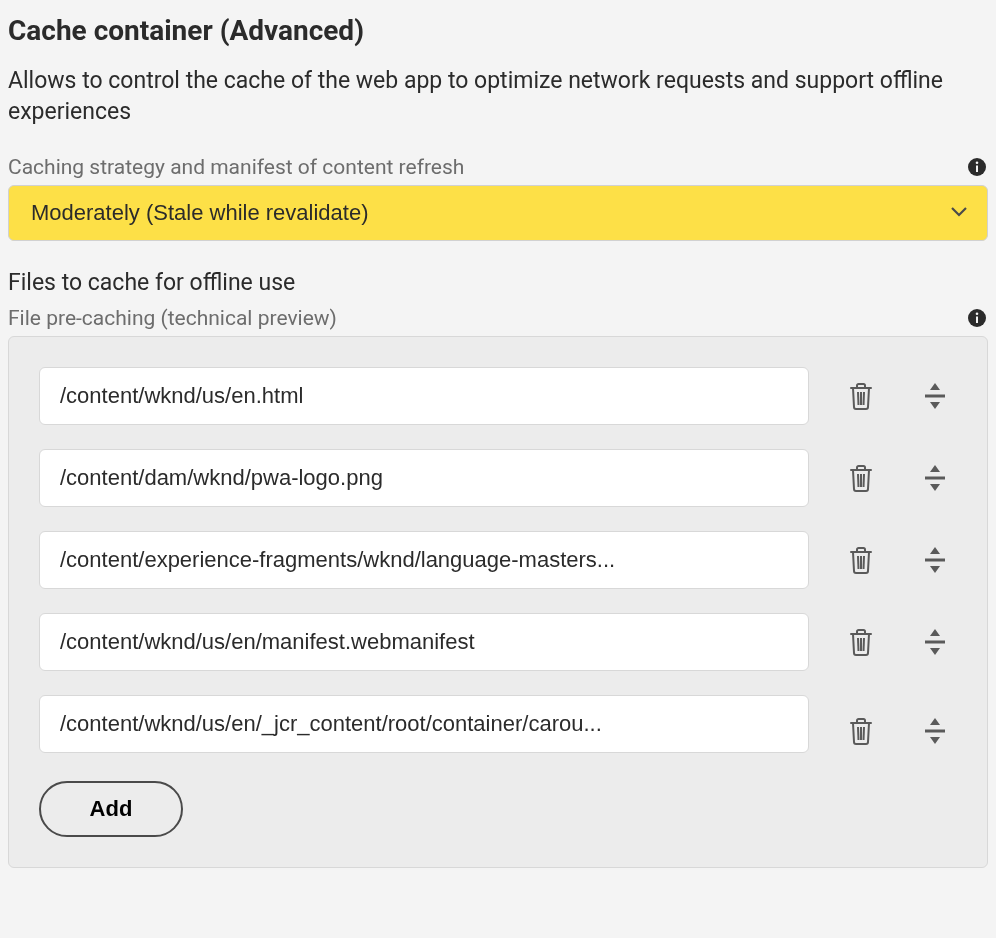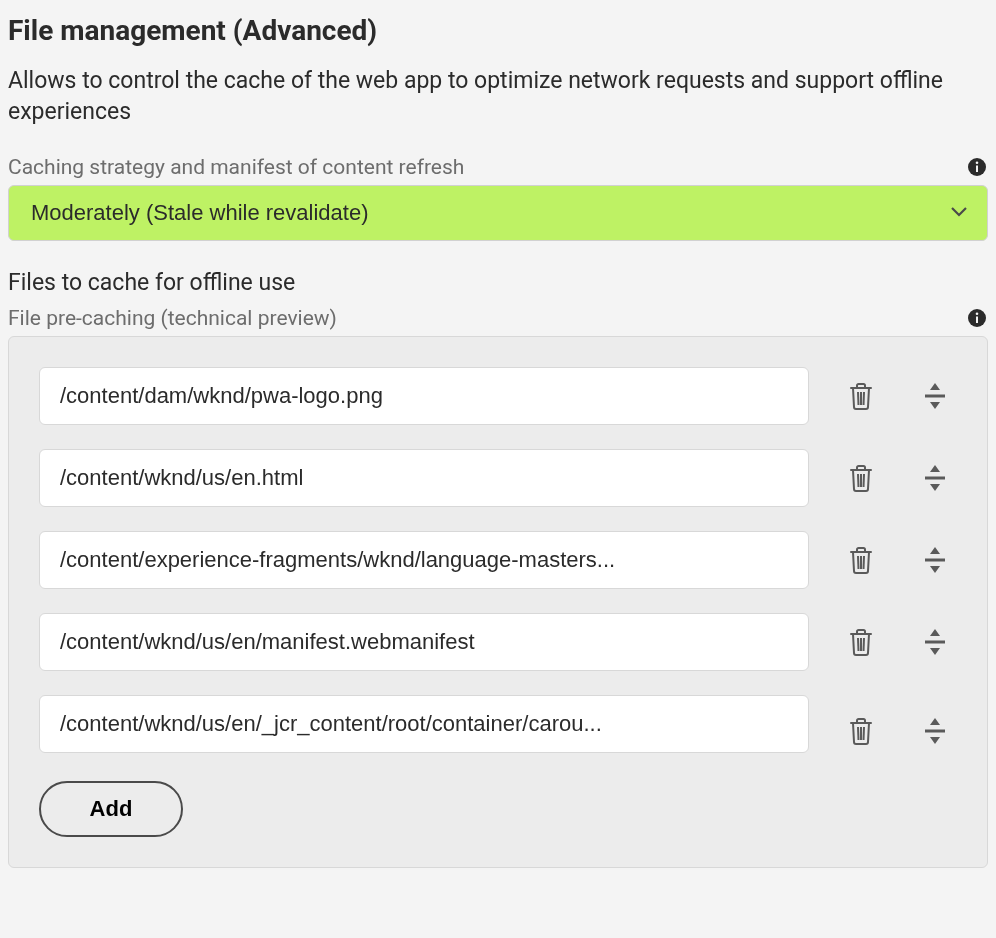--- a/index.html
+++ b/index.html
@@ -57,21 +57,21 @@
 
   .select-wrap {
     position: relative;
     width: 100%;
   }
   .select {
     width: 100%;
     height: 56px;
     border: 1px solid #d1d1d1;
     border-radius: 6px;
-    background: #bef264;
+    background: #fde047;
     font-size: 22px;
     color: #2b2b2b;
     padding: 0 50px 0 22px;
     appearance: none;
     -webkit-appearance: none;
     cursor: pointer;
     text-align: left;
   }
   .select-chevron {
     position: absolute;
@@ -133,21 +133,21 @@
     color: #000000;
     padding: 0 36px;
     cursor: pointer;
   }
 </style>
 </head>
 <body>
 
 <div class="page">
 
-  <h2 class="section-title">File management (Advanced)</h2>
+  <h2 class="section-title">Cache container (Advanced)</h2>
   <p class="section-desc">Allows to control the cache of the web app to optimize network requests and support offline experiences</p>
 
   <div class="field-label-row">
     <span class="field-label">Caching strategy and manifest of content refresh</span>
     <button class="info-btn" aria-label="info">
       <svg width="18" height="18" viewBox="0 0 18 18" fill="#2b2b2b">
         <circle cx="9" cy="9" r="9"></circle>
         <rect x="8" y="7.5" width="2" height="6.5" fill="#f4f4f4"></rect>
         <circle cx="9" cy="4.8" r="1.3" fill="#f4f4f4"></circle>
       </svg>
@@ -172,45 +172,45 @@
         <circle cx="9" cy="9" r="9"></circle>
         <rect x="8" y="7.5" width="2" height="6.5" fill="#f4f4f4"></rect>
         <circle cx="9" cy="4.8" r="1.3" fill="#f4f4f4"></circle>
       </svg>
     </button>
   </div>
 
   <div class="multilist">
     <div id="rows-container">
         <div class="row">
+          <input type="text" class="path-input" value="/content/wknd/us/en.html" style="">
+          <button class="icon-btn">
+            <svg style="display: block;" width="28" height="30" viewBox="0 0 28 30">
+  <g fill="none" stroke="#5a5a5a" stroke-width="2">
+    <path d="M4 7 H24" stroke-linecap="round"></path>
+    <path d="M10 7 V4.5 C10 3.7 10.7 3 11.5 3 H16.5 C17.3 3 18 3.7 18 4.5 V7"></path>
+    <path d="M6 7 L7 26 C7 27.1 7.9 28 9 28 H19 C20.1 28 21 27.1 21 26 L22 7"></path>
+    <line x1="11" y1="11" x2="11.5" y2="24"></line>
+    <line x1="14" y1="11" x2="14" y2="24"></line>
+    <line x1="17" y1="11" x2="16.5" y2="24"></line>
+  </g>
+</svg>
+          </button>
+          <button class="icon-btn">
+            <svg style="display: block;" width="28" height="30" viewBox="0 0 28 30">
+  <g fill="#5a5a5a">
+    <polygon points="14,2 9,9 19,9"></polygon>
+    <rect x="4" y="13.5" width="20" height="3"></rect>
+    <polygon points="14,28 9,21 19,21"></polygon>
+  </g>
+</svg>
+          </button>
+        </div>
+        <div class="row">
           <input type="text" class="path-input" value="/content/dam/wknd/pwa-logo.png" style="">
-          <button class="icon-btn">
-            <svg style="display: block;" width="28" height="30" viewBox="0 0 28 30">
-  <g fill="none" stroke="#5a5a5a" stroke-width="2">
-    <path d="M4 7 H24" stroke-linecap="round"></path>
-    <path d="M10 7 V4.5 C10 3.7 10.7 3 11.5 3 H16.5 C17.3 3 18 3.7 18 4.5 V7"></path>
-    <path d="M6 7 L7 26 C7 27.1 7.9 28 9 28 H19 C20.1 28 21 27.1 21 26 L22 7"></path>
-    <line x1="11" y1="11" x2="11.5" y2="24"></line>
-    <line x1="14" y1="11" x2="14" y2="24"></line>
-    <line x1="17" y1="11" x2="16.5" y2="24"></line>
-  </g>
-</svg>
-          </button>
-          <button class="icon-btn">
-            <svg style="display: block;" width="28" height="30" viewBox="0 0 28 30">
-  <g fill="#5a5a5a">
-    <polygon points="14,2 9,9 19,9"></polygon>
-    <rect x="4" y="13.5" width="20" height="3"></rect>
-    <polygon points="14,28 9,21 19,21"></polygon>
-  </g>
-</svg>
-          </button>
-        </div>
-        <div class="row">
-          <input type="text" class="path-input" value="/content/wknd/us/en.html" style="">
           <button class="icon-btn">
             <svg style="display: block;" width="28" height="30" viewBox="0 0 28 30">
   <g fill="none" stroke="#5a5a5a" stroke-width="2">
     <path d="M4 7 H24" stroke-linecap="round"></path>
     <path d="M10 7 V4.5 C10 3.7 10.7 3 11.5 3 H16.5 C17.3 3 18 3.7 18 4.5 V7"></path>
     <path d="M6 7 L7 26 C7 27.1 7.9 28 9 28 H19 C20.1 28 21 27.1 21 26 L22 7"></path>
     <line x1="11" y1="11" x2="11.5" y2="24"></line>
     <line x1="14" y1="11" x2="14" y2="24"></line>
     <line x1="17" y1="11" x2="16.5" y2="24"></line>
   </g>

